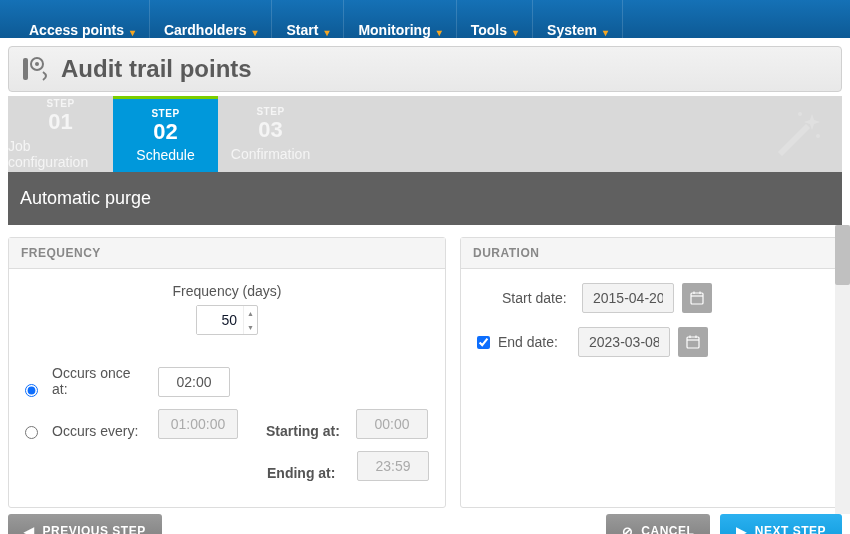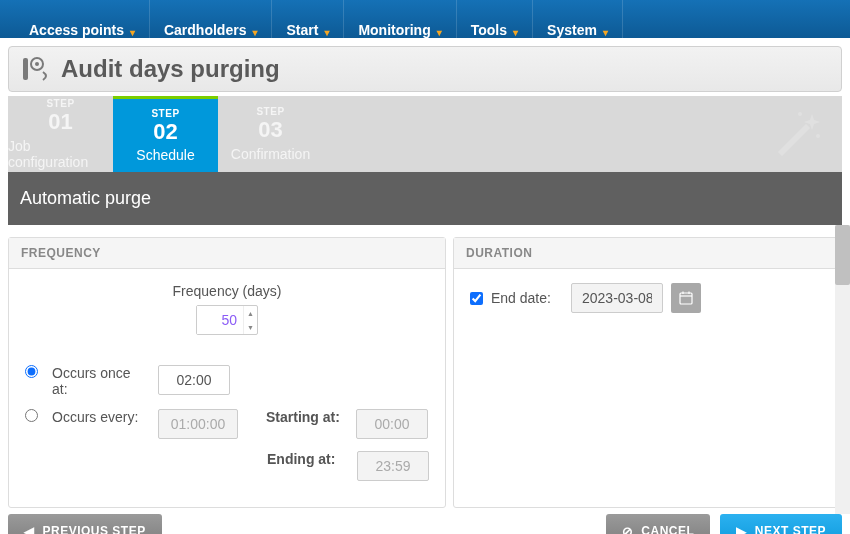--- a/index.html
+++ b/index.html
@@ -22,37 +22,37 @@
     .step.inactive { color: rgba(255,255,255,0.72); }
     .step-label { font-size: 10px; font-weight: bold; letter-spacing: 0.5px; }
     .step-num { font-size: 22px; font-weight: bold; line-height: 1.2; }
     .step-title { font-size: 14px; margin-top: 2px; }
     .wizard-icon { position: absolute; right: 20px; top: 12px; opacity: 0.5; }
     
     
     .section-header { background: #606060; color: #fff; font-size: 18px; padding: 16px 12px; margin: 0 8px; }
     
     
-    .content { display: flex; padding: 12px 8px 6px 8px; gap: 7px; position: relative; }
+    .content { display: flex; padding: 12px 8px 6px 8px; gap: 14px; position: relative; }
     .scrollbar { position: absolute; right: 0; top: 0; bottom: 0; width: 15px; background: #f0f0f0; }
     .scrollbar-thumb { background: #c0c0c0; width: 100%; height: 60px; border-radius: 2px; }
     
     .panel { flex: 1; border: 1px solid #ddd; border-radius: 3px; background: #fff; }
     .panel-header { background: #f5f5f5; border-bottom: 1px solid #ddd; padding: 8px 12px; font-size: 12px; font-weight: bold; color: #888; letter-spacing: 0.5px; }
     .panel-body { padding: 14px 16px; font-size: 14px; color: #555; }
     
     .form-row { display: flex; align-items: center; margin-bottom: 12px; }
     .label { font-size: 14px; color: #555; }
     
     .spinner-input { display: inline-flex; align-items: stretch; border: 1px solid #ccc; border-radius: 2px; height: 30px; }
-    .spinner-input input { border: none; width: 46px; text-align: right; padding: 0 6px; font-size: 14px; color: #8b5cf6; outline: none; }
+    .spinner-input input { border: none; width: 46px; text-align: right; padding: 0 6px; font-size: 14px; color: #0f172a; outline: none; }
     .spinner-btns { display: flex; flex-direction: column; width: 14px; border-left: 1px solid #eee; }
     .spinner-btn { flex: 1; font-size: 7px; display: flex; align-items: center; justify-content: center; color: #888; cursor: pointer; }
     
-    .radio-row { display: flex; align-items: flex-start; margin-bottom: 12px; gap: 10px; }
+    .radio-row { display: flex; align-items: flex-end; margin-bottom: 12px; gap: 10px; }
     .radio-row input[type="radio"] { accent-color: #0d6efd; margin-right: 4px; }
     .radio-label { font-size: 14px; color: #555; width: 96px; }
     
     .text-input { border: 1px solid #ccc; border-radius: 2px; height: 30px; padding: 0 10px; font-size: 14px; color: #555; text-align: center; background: #fff; }
     .text-input.disabled { background: #f3f3f3; color: #aaa; }
     .text-input.w-time { width: 72px; }
     .text-input.w-interval { width: 80px; }
     .text-input.w-date { width: 92px; background: #f3f3f3; }
     
     .sub-label { font-size: 14px; color: #555; width: 80px; margin-left: 18px; font-weight: bold; }
@@ -102,21 +102,21 @@
 
 <div class="page-title-bar">
   <div class="title-icon">
     <svg width="32" height="26" viewBox="0 0 32 26">
       <rect x="2" y="2" width="5" height="22" rx="2" fill="#7a7a7a"></rect>
       <circle cx="16" cy="8" r="6" fill="none" stroke="#7a7a7a" stroke-width="2"></circle>
       <circle cx="16" cy="8" r="2" fill="#7a7a7a"></circle>
       <path d="M 22 16 Q 28 20 22 24" fill="none" stroke="#7a7a7a" stroke-width="2"></path>
     </svg>
   </div>
-  <div class="title-text">Audit days purging</div>
+  <div class="title-text">Audit trail points</div>
 </div>
 
 <div class="wizard">
   <div class="step inactive">
     <div class="step-label">STEP</div>
     <div class="step-num">01</div>
     <div class="step-title">Job configuration</div>
   </div>
   <div class="step active">
     <div class="step-label">STEP</div>
@@ -174,20 +174,33 @@
         <span style="width: 80px;"></span>
         <span class="sub-label">Ending at:</span>
         <input class="text-input w-time disabled" type="text" disabled="" value="23:59" style="">
       </div>
     </div>
   </div>
 
   <div class="panel">
     <div class="panel-header">DURATION</div>
     <div class="panel-body">
+      <div class="date-row">
+        <span style="width: 17px;"></span>
+        <span class="date-label">Start date:</span>
+        <input class="text-input w-date" type="text" disabled="" value="2015-04-20" style="">
+        <button class="cal-btn">
+          <svg width="16" height="16" viewBox="0 0 16 16">
+              <rect x="2" y="3" width="12" height="11" rx="1" fill="none" stroke="#fff" stroke-width="1.2"></rect>
+              <line x1="2" y1="6" x2="14" y2="6" stroke="#fff" stroke-width="1.2"></line>
+              <line x1="5" y1="1.5" x2="5" y2="4" stroke="#fff" stroke-width="1.2"></line>
+              <line x1="11" y1="1.5" x2="11" y2="4" stroke="#fff" stroke-width="1.2"></line>
+            </svg>
+        </button>
+      </div>
       <div class="date-row">
         <input type="checkbox" class="checkbox-cal" checked="" style="">
         <span class="date-label">End date:</span>
         <input class="text-input w-date" type="text" disabled="" value="2023-03-08" style="">
         <button class="cal-btn">
           <svg width="16" height="16" viewBox="0 0 16 16">
               <rect x="2" y="3" width="12" height="11" rx="1" fill="none" stroke="#fff" stroke-width="1.2"></rect>
               <line x1="2" y1="6" x2="14" y2="6" stroke="#fff" stroke-width="1.2"></line>
               <line x1="5" y1="1.5" x2="5" y2="4" stroke="#fff" stroke-width="1.2"></line>
               <line x1="11" y1="1.5" x2="11" y2="4" stroke="#fff" stroke-width="1.2"></line>

